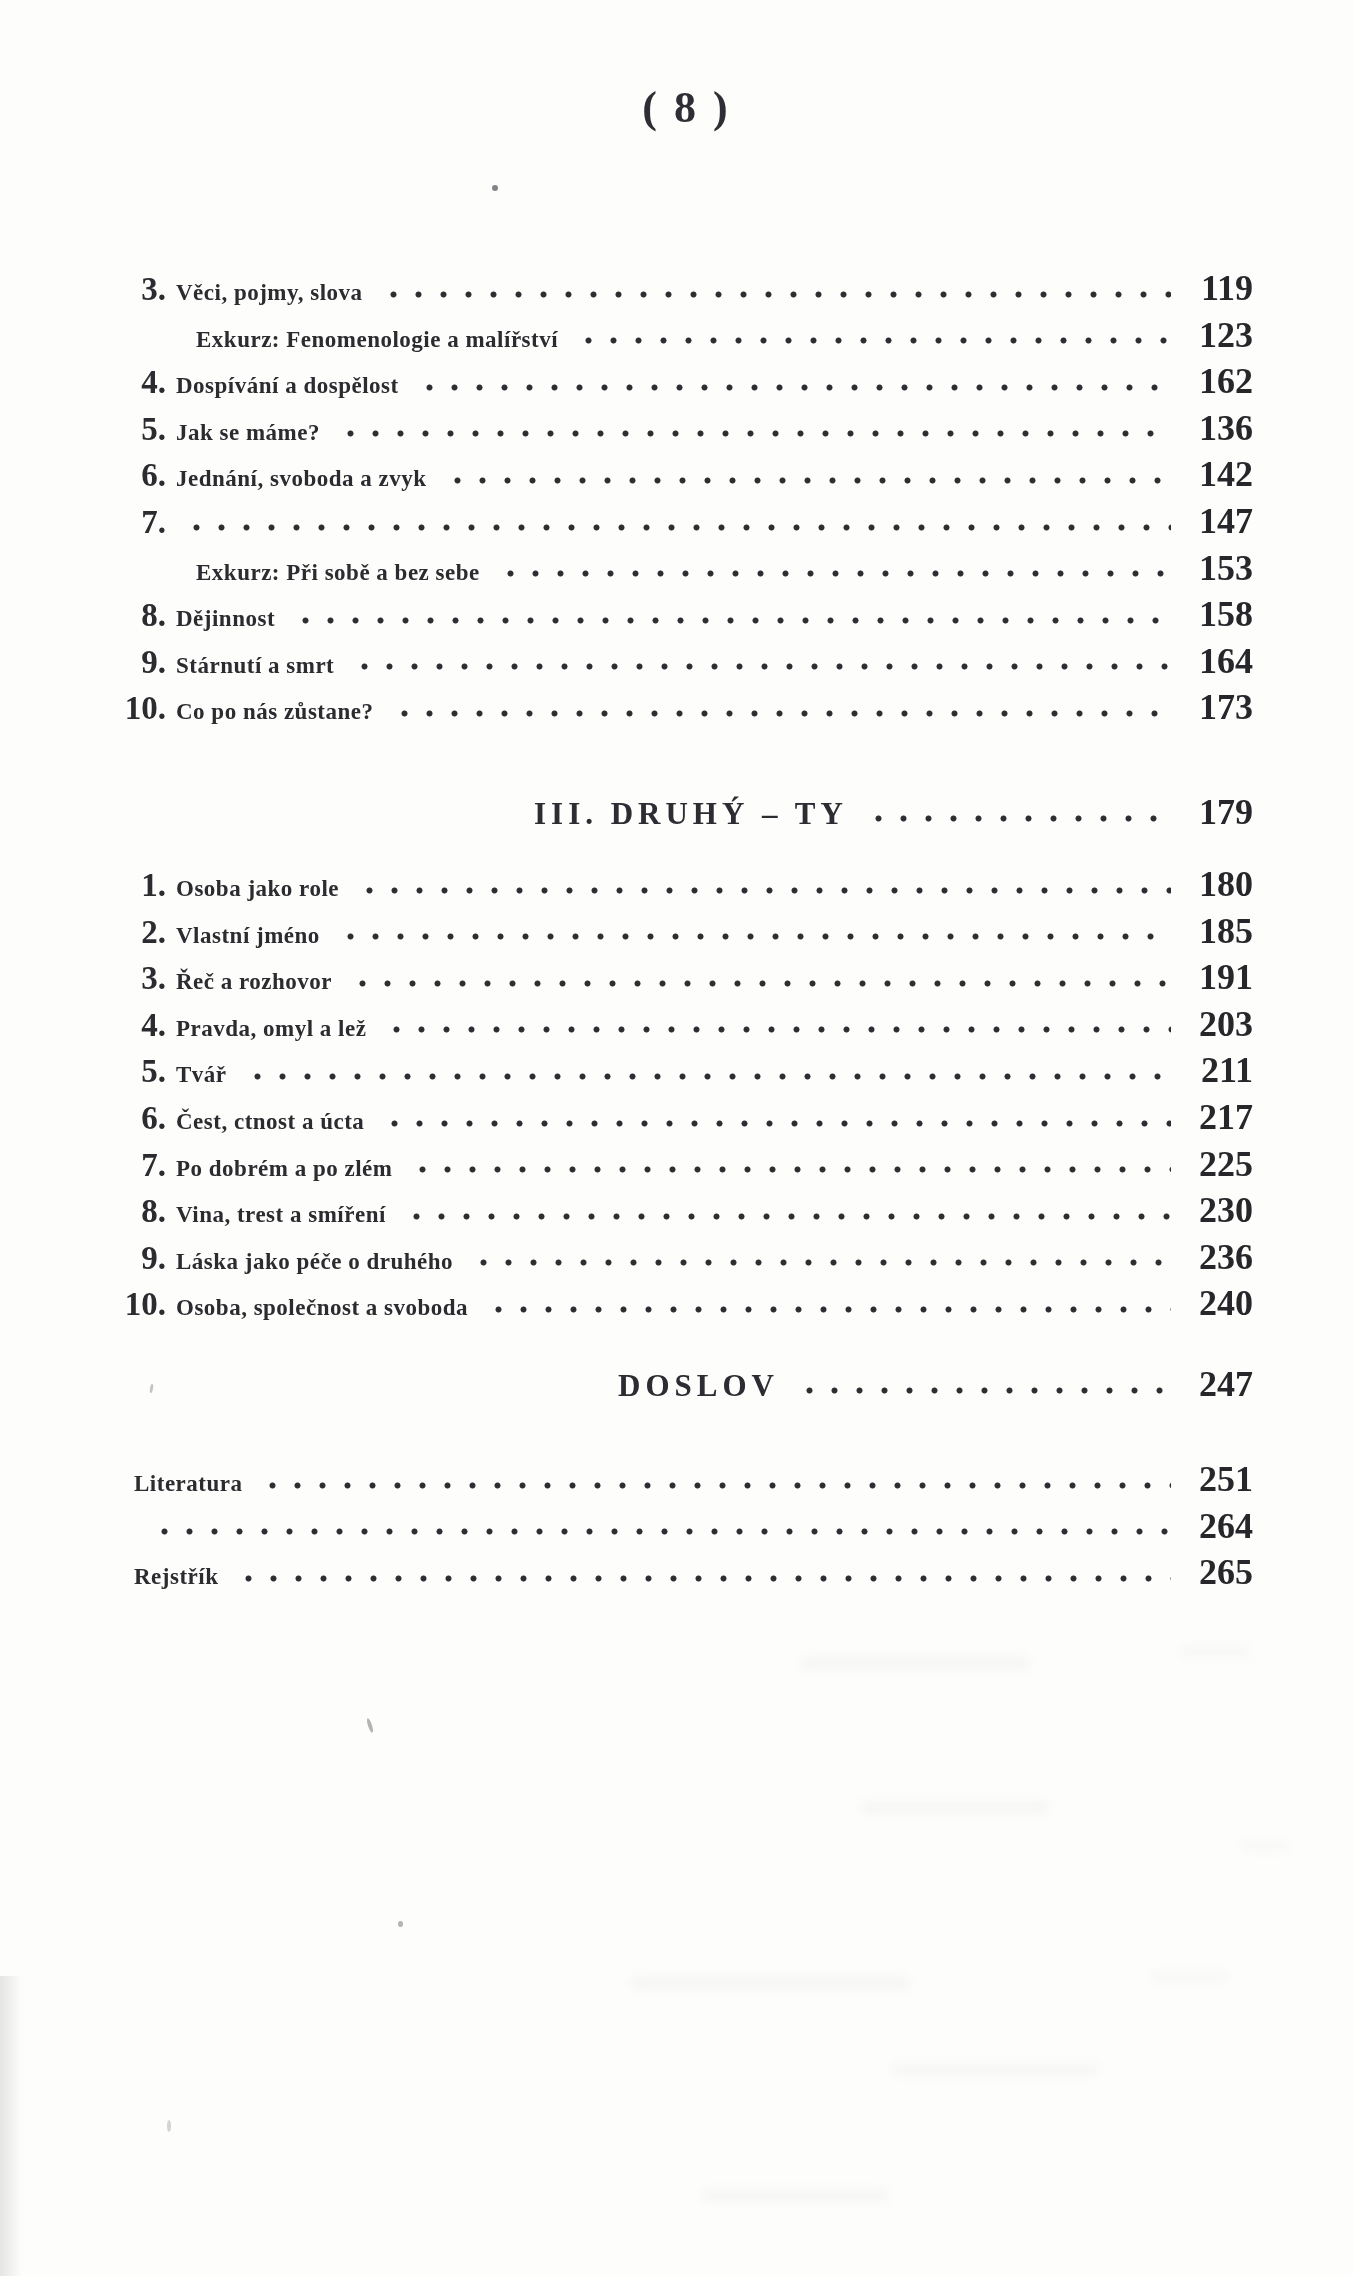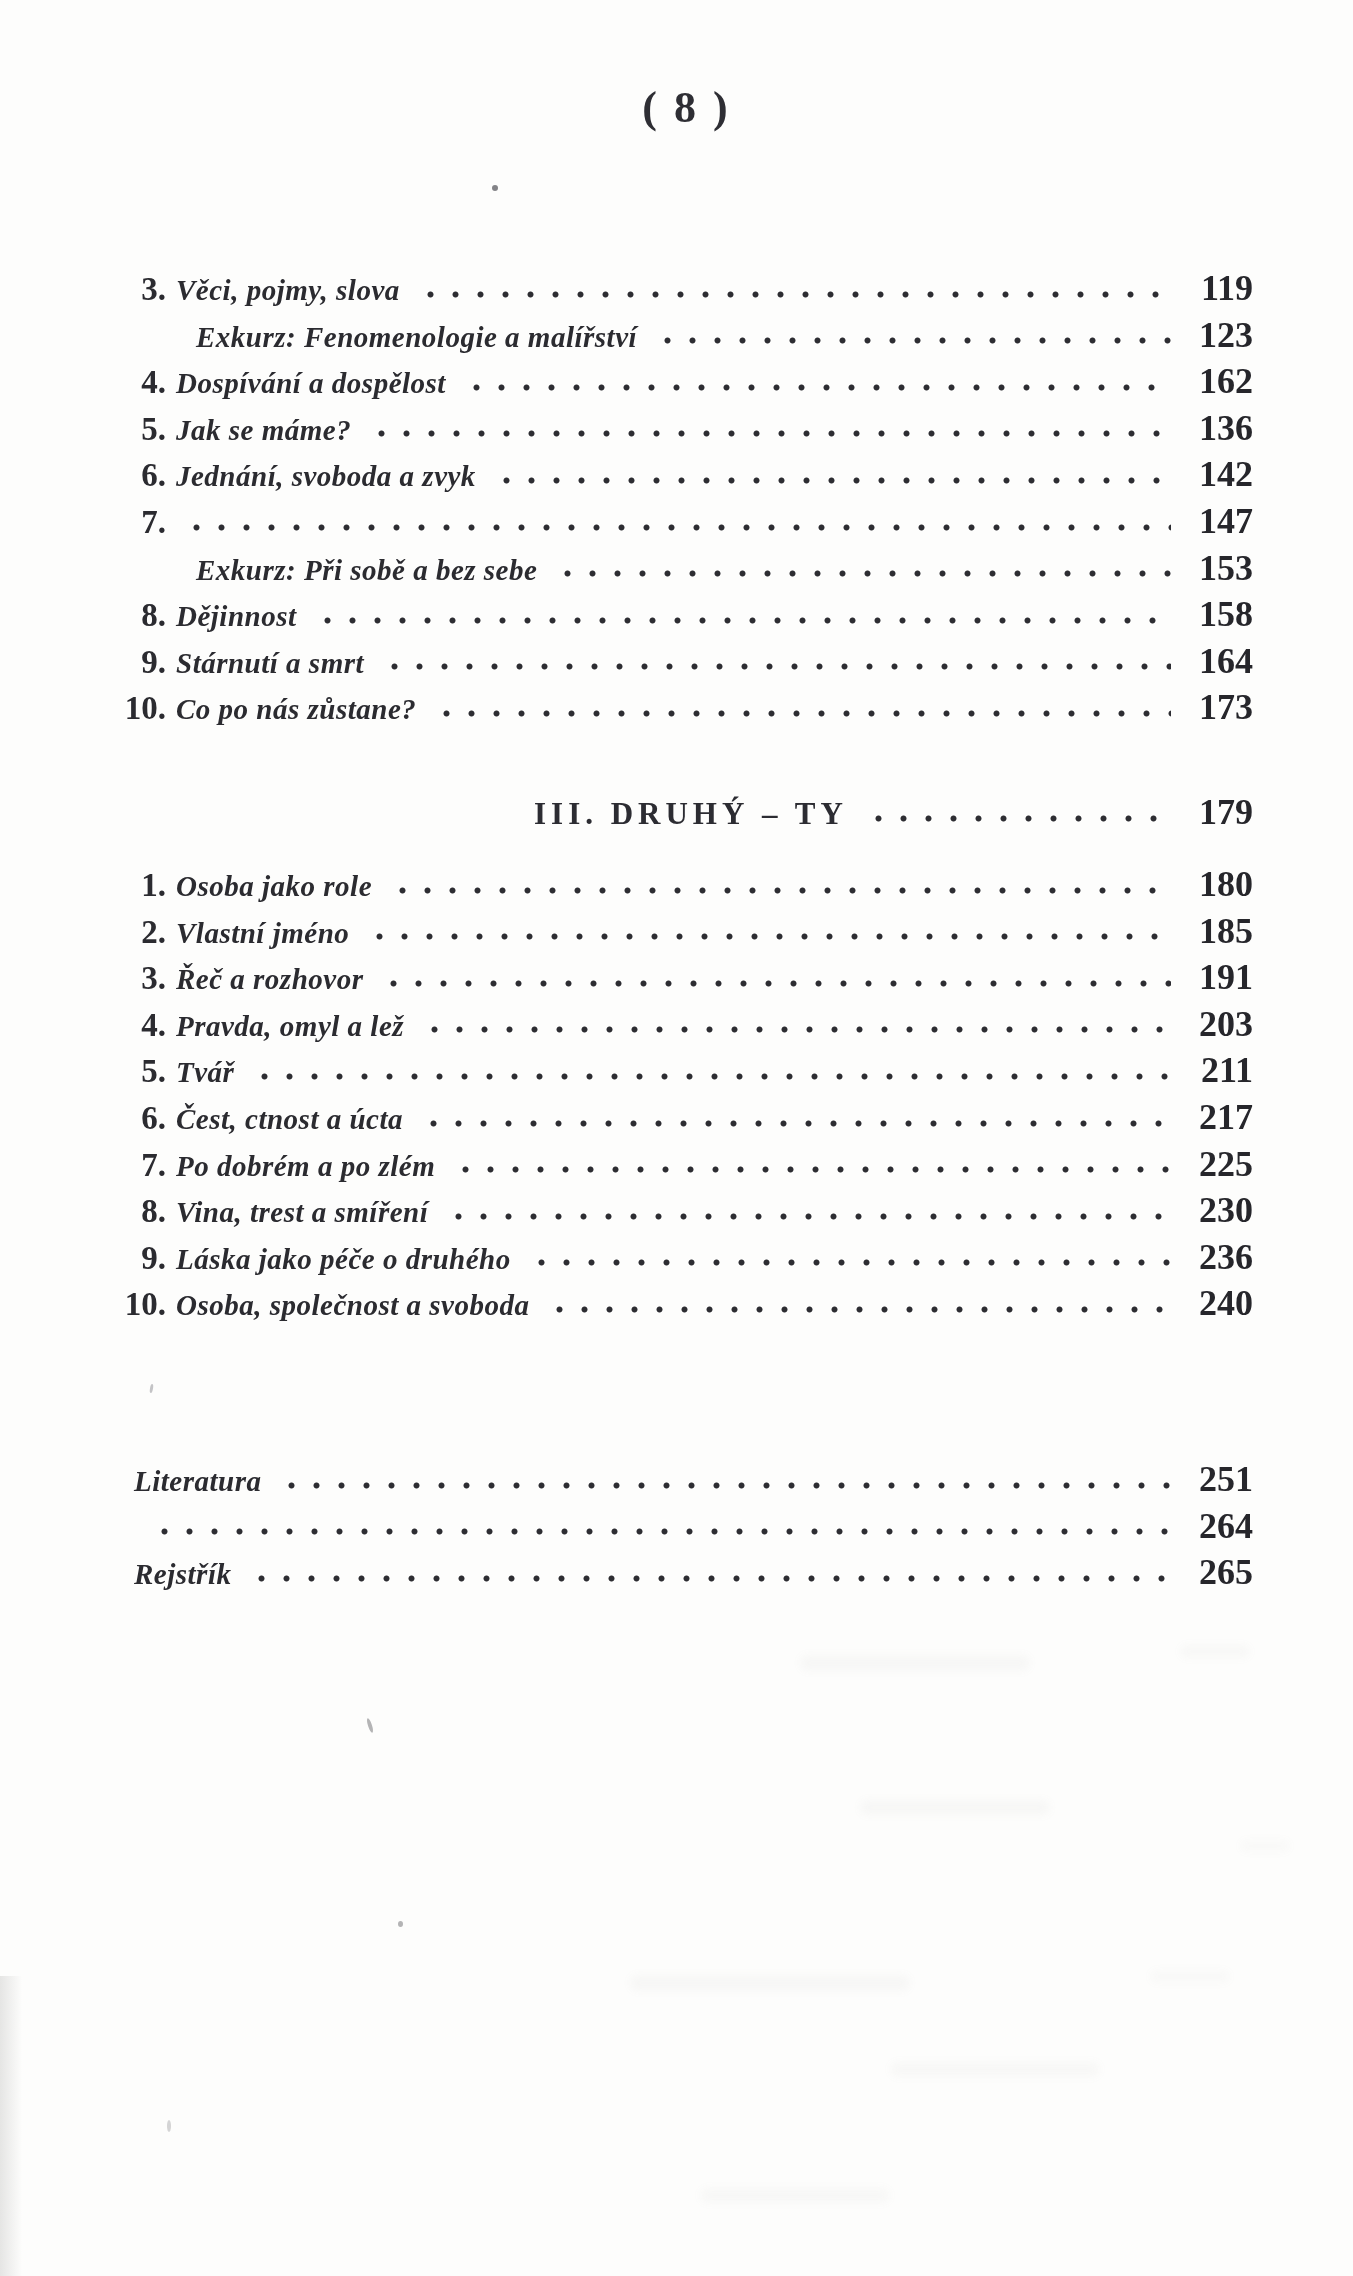--- a/index.html
+++ b/index.html
@@ -37,24 +37,23 @@
     white-space: nowrap;
   }
   .num {
     flex: 0 0 70px;
     text-align: right;
     font-size: 33px;
     font-weight: 700;
   }
   .title {
     margin-left: 10px;
-    font-size: 29px;
+    font-size: 23px;
     font-weight: 700;
     letter-spacing: 0.5px;
-    font-style: italic;
   }
   .toc-row.indent .title { margin-left: 30px; }
   #backmatter .toc-row { padding-left: 38px; }
   #backmatter .title { margin-left: 0; }
   .leader {
     flex: 1 1 auto;
     align-self: flex-end;
     height: 9px;
     margin: 0 12px 13px 18px;
     background-image: radial-gradient(circle, #2d2d32 2.6px, rgba(0,0,0,0) 3.4px);
@@ -225,20 +224,25 @@
     <span class="pagenum">236</span>
   </div>
       <div class="toc-row">
     <span class="num">10.</span>
     <span class="title">Osoba, společnost a svoboda</span>
     <span class="leader"></span>
     <span class="pagenum">240</span>
   </div>
     </div>
 
+  <div id="doslov-row" class="heading-row">
+    <span class="caps">DOSLOV</span>
+    <span class="leader"></span>
+    <span class="pagenum">247</span>
+  </div>
 
   <div id="backmatter" class="toc-block">
       <div class="toc-row">
 
     <span class="title">Literatura</span>
     <span class="leader"></span>
     <span class="pagenum">251</span>
   </div>
       <div class="toc-row">
 

